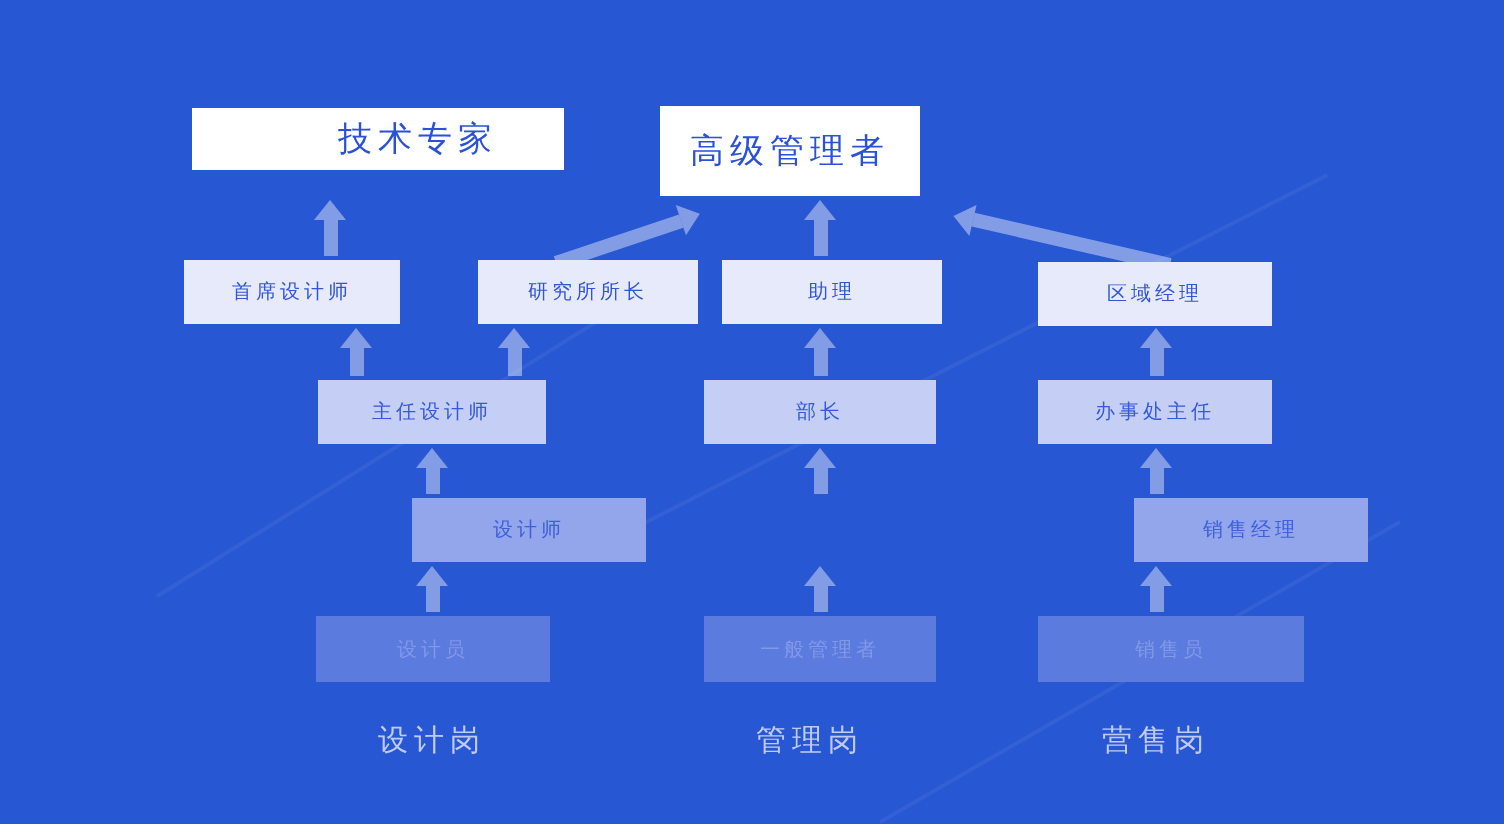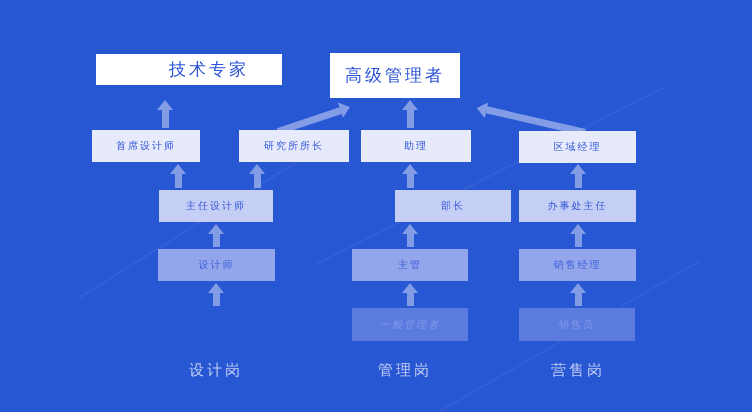--- a/index.html
+++ b/index.html
@@ -18,21 +18,21 @@
     background:var(--background);
   }
   .bgline{position:absolute;height:2px;background:rgba(255,255,255,0.055);z-index:0;}
   .node{
     position:absolute;display:flex;align-items:center;justify-content:center;
     letter-spacing:2px;font-size:10px;z-index:2;white-space:nowrap;
   }
   .lv1{background:var(--level1-bg);color:var(--level1-text);font-size:17px;font-weight:500;letter-spacing:3px;}
   .lv2{background:var(--level2-bg);color:var(--level2-text);}
   .lv3{background:var(--level3-bg);color:var(--level3-text);}
-  .lv4{background:var(--level4-bg);color:var(--level4-text);}
+  .lv4{background:var(--level4-bg);color:var(--level4-text);margin-left:48px;}
   .lv5{background:var(--level5-bg);color:var(--level5-text);}
   .footer{
     position:absolute;width:120px;text-align:center;color:var(--footer-text);
     font-size:15px;letter-spacing:3px;z-index:2;
   }
   
   .varrow{position:absolute;width:7px;background:var(--arrow);z-index:1;}
   .varrow::before{
     content:"";position:absolute;top:-10px;left:-5px;width:0;height:0;
     border-left:8.5px solid transparent;border-right:8.5px solid transparent;
@@ -57,29 +57,29 @@
 
   <div class="node lv1" style="left:96px;top:54px;width:146px;height:31px;padding-left:40px;">技术专家</div>
   <div class="node lv1" style="left:330px;top:53px;width:130px;height:45px;">高级管理者</div>
 
   <div class="node lv2" style="left:92px;top:130px;width:108px;height:32px;">首席设计师</div>
   <div class="node lv2" style="left:227px;top:130px;width:110px;height:32px;margin-left:12px;">研究所所长</div>
   <div class="node lv2" style="left:361px;top:130px;width:110px;height:32px;">助理</div>
   <div class="node lv2" style="left:519px;top:131px;width:117px;height:32px;">区域经理</div>
 
   <div class="node lv3" style="left:159px;top:190px;width:114px;height:32px;">主任设计师</div>
-  <div class="node lv3" style="left:352px;top:190px;width:116px;height:32px;margin-left:43px;">部长</div>
+  <div class="node lv3" style="left:352px;top:190px;width:116px;height:32px;">部长</div>
   <div class="node lv3" style="left:519px;top:190px;width:117px;height:32px;">办事处主任</div>
 
   <div class="node lv4" style="left:158px;top:249px;width:117px;height:32px;">设计师</div>
-  <div class="node lv4" style="left:352px;top:249px;width:116px;height:32px;">主管</div>
   <div class="node lv4" style="left:519px;top:249px;width:117px;height:32px;">销售经理</div>
 
-  <div class="node lv5" style="left:352px;top:308px;width:116px;height:33px;font-style:italic;">一般管理者</div>
-  <div class="node lv5" style="left:519px;top:308px;width:116px;height:33px;">销售员</div>
+  <div class="node lv5" style="left:158px;top:308px;width:117px;height:33px;">设计员</div>
+  <div class="node lv5" style="left:352px;top:308px;width:116px;height:33px;">一般管理者</div>
+  <div class="node lv5" style="left:519px;top:308px;width:133px;height:33px;">销售员</div>
 
   <div class="varrow" style="left:161.5px;top:110px;height:18px;"></div>
   <div class="varrow" style="left:174.5px;top:174px;height:14px;"></div>
   <div class="varrow" style="left:253.5px;top:174px;height:14px;"></div>
   <div class="varrow" style="left:212.5px;top:234px;height:13px;"></div>
   <div class="varrow" style="left:212.5px;top:293px;height:13px;"></div>
   <div class="varrow" style="left:406.5px;top:110px;height:18px;"></div>
   <div class="varrow" style="left:406.5px;top:174px;height:14px;"></div>
   <div class="varrow" style="left:406.5px;top:234px;height:13px;"></div>
   <div class="varrow" style="left:406.5px;top:293px;height:13px;"></div>

